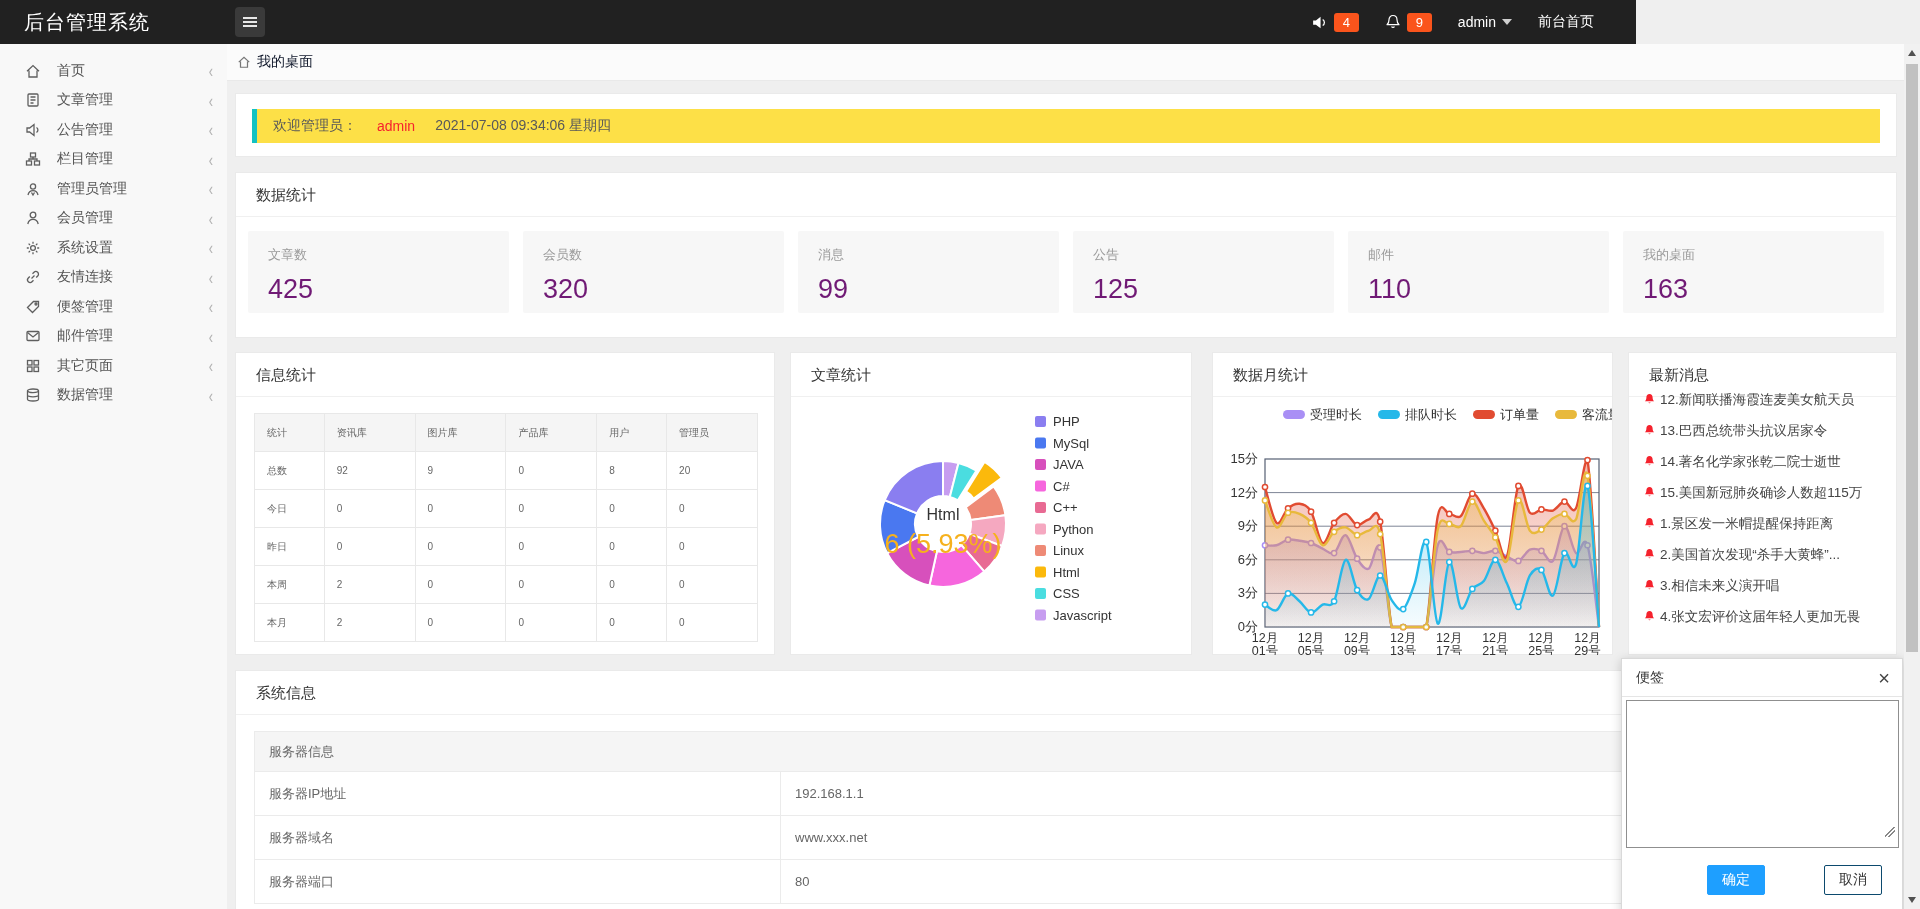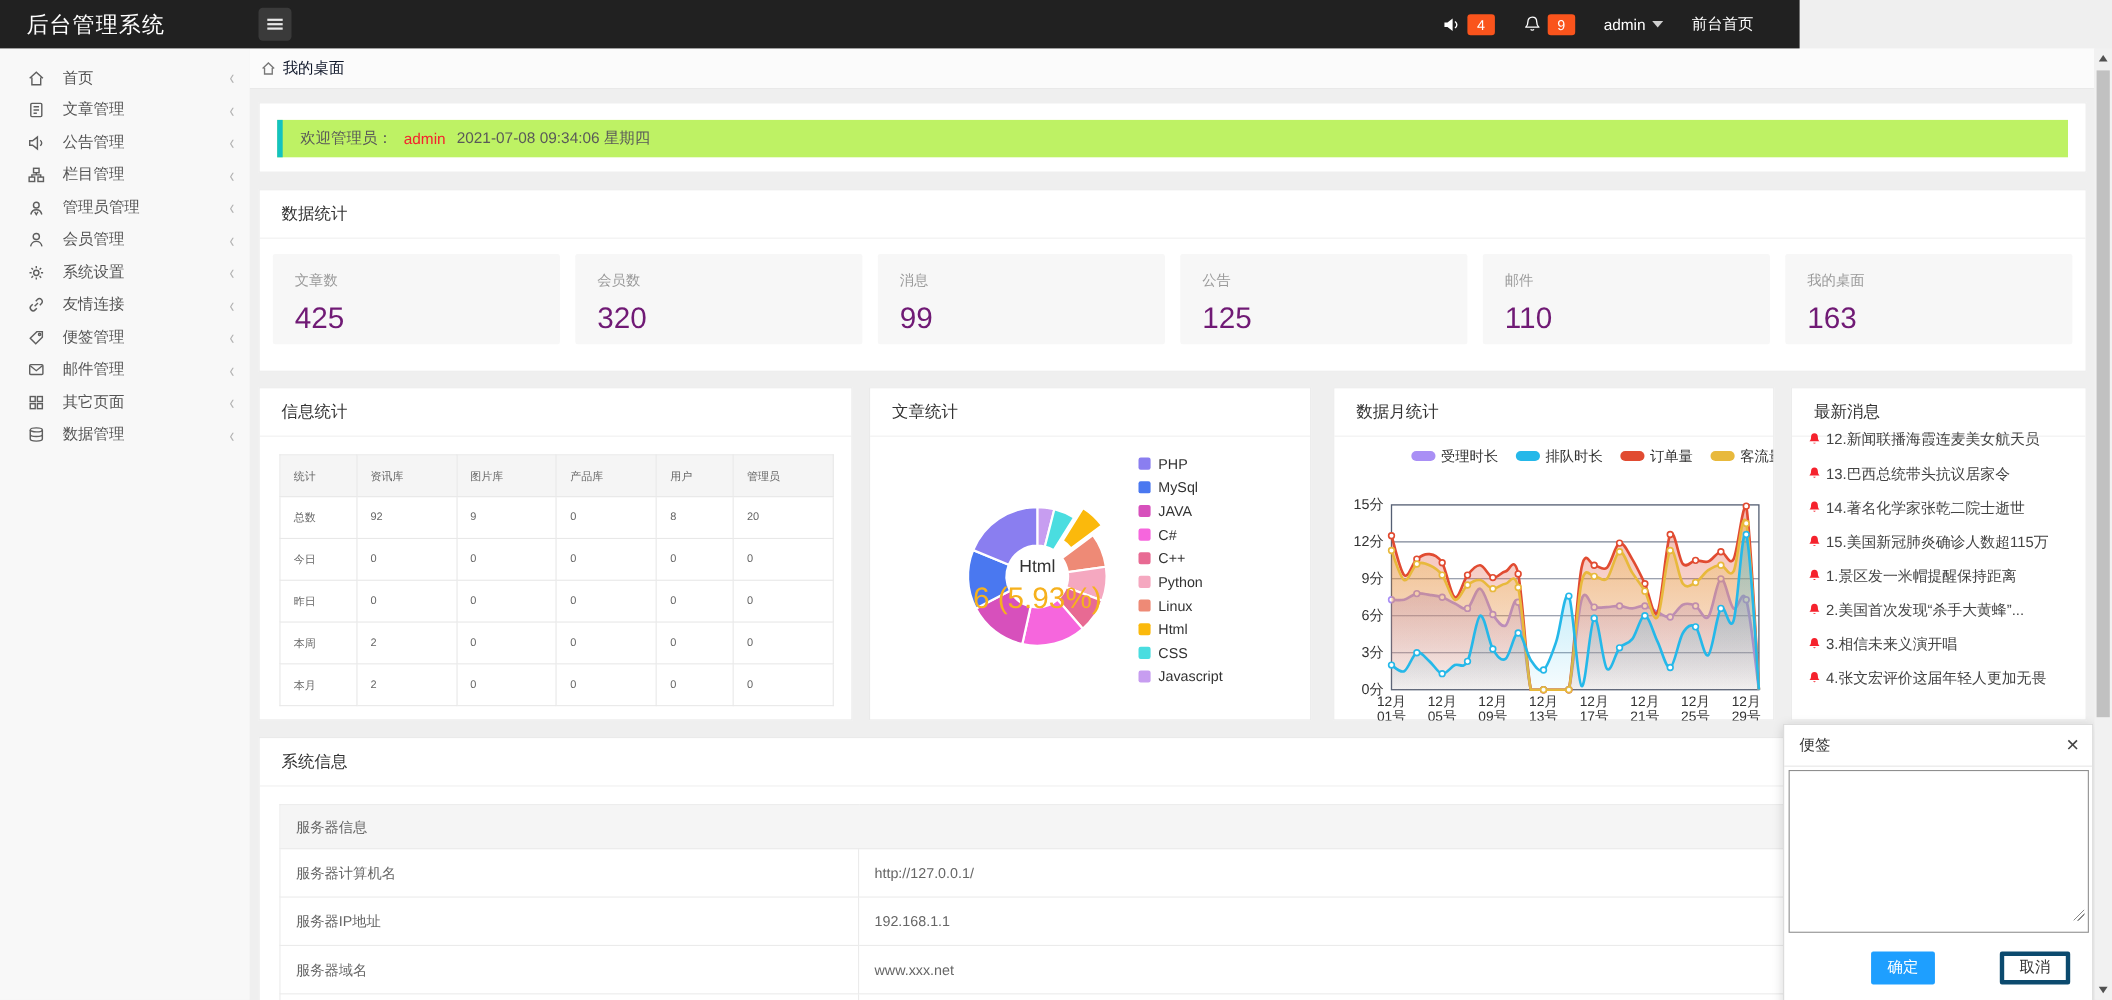--- a/index.html
+++ b/index.html
@@ -27,21 +27,21 @@
   .side-item .lbl { margin-left:16px; flex:1; }
   .side-item .chev { color:#b3b3b3; font-size:13px; transform:scaleY(1.4); }
 
   
   .breadcrumb { position:absolute; left:227px; top:44px; width:1677px; height:37px; background:#fbfbfb; border-bottom:1px solid #e9e9e9; display:flex; align-items:center; padding-left:10px; font-size:14px; color:#0f172a; z-index:5;}
   .breadcrumb svg { width:14px; height:14px; stroke:#777; fill:none; stroke-width:1.4; margin-right:6px; }
   .panel { position:absolute; background:#fff; border:1px solid #eaeaea; }
   .panel-title { height:44px; line-height:44px; padding:0 20px; font-size:15px; color:#333; border-bottom:1px solid #f0f0f0; }
 
   .welcome-panel { left:235px; top:93px; width:1662px; height:64px; }
-  .welcome-bar { margin:15px 16px; height:34px; background:#bef264; border-left:5px solid #13c2c2; display:flex; align-items:center; padding-left:16px; font-size:14px; color:#595959; gap:10px; }
+  .welcome-bar { margin:15px 16px; height:34px; background:#fde047; border-left:5px solid #13c2c2; display:flex; align-items:center; padding-left:16px; font-size:14px; color:#595959; gap:20px; }
   .welcome-user { color:#f5222d; }
 
   .stats-panel { left:235px; top:172px; width:1662px; height:166px; }
   .cards { display:flex; gap:14px; padding:14px 12px; }
   .card { flex:1; height:82px; background:#f7f7f7; border-radius:2px; padding:15px 20px; }
   .card .c-label { font-size:13px; color:#9a9a9a; }
   .card .c-value { font-size:27px; color:#701a75; margin-top:10px; }
 
   .info-panel  { left:235px;  top:352px; width:540px; height:303px; }
   .pie-panel   { left:790px;  top:352px; width:402px; height:303px; }
@@ -66,21 +66,21 @@
   .dialog { position:absolute; left:1621px; top:658px; width:282px; height:262px; background:#fff; border:1px solid #d9d9d9; box-shadow:0 2px 10px rgba(0,0,0,.18); z-index:40; }
   .dlg-title { height:38px; border-bottom:1px solid #e5e5e5; display:flex; align-items:center; padding:0 12px 0 14px; font-size:14px; color:#333; }
   .dlg-close { margin-left:auto; font-size:20px; color:#444; cursor:pointer; line-height:1; font-weight:300; }
   .dlg-body { padding:3px 4px 0; }
   .dlg-body textarea { width:273px; height:148px; border:1px solid #8f8f8f; resize:none; outline:none; font-family:inherit; font-size:13px; padding:6px; display:block; }
   .ta-grip { position:absolute; right:7px; top:168px; width:10px; height:10px; background:
       linear-gradient(135deg, transparent 45%, #888 45%, #888 52%, transparent 52%, transparent 65%, #888 65%, #888 72%, transparent 72%); }
   .dlg-footer { display:flex; justify-content:flex-end; gap:11px; padding:17px 20px 0; }
   .btn { height:30px; padding:0 14px; font-size:14px; border-radius:2px; cursor:pointer; display:flex; align-items:center;margin-left:48px; }
   .btn-ok { background:#1e9fff; color:#fff; border:1px solid #1e9fff; }
-  .btn-cancel { background:#fff; color:#333; border:4px solid #0c4a6e; }
+  .btn-cancel { background:#fff; color:#333; border:1px solid #0c4a6e; }
 
   
   .scrollbar { position:absolute; right:0; top:44px; width:16px; height:865px; background:#f1f1f1; z-index:50; }
   .sb-up, .sb-down { position:absolute; left:4px; width:0; height:0; border-left:4px solid transparent; border-right:4px solid transparent; cursor:pointer; }
   .sb-up { top:6px; border-bottom:6px solid #515151; }
   .sb-down { bottom:6px; border-top:6px solid #515151; }
   .sb-thumb { position:absolute; left:2px; top:20px; width:12px; height:588px; background:#c1c1c1; cursor:pointer; }
 
   svg text { font-family:"Liberation Sans","DejaVu Sans",sans-serif; }
 </style>
@@ -541,24 +541,20 @@
       </div>
   </div>
 
   <div class="panel system-panel">
     <div class="panel-title">系统信息</div>
     <table class="sys">
       <tbody id="sysBody">
         <tr class="grp">
             <td colspan="2">服务器信息</td>
           </tr>
-      <tr>
-            <td class="k">服务器计算机名</td>
-            <td>http://127.0.0.1/</td>
-          </tr>
           <tr>
             <td class="k">服务器IP地址</td>
             <td>192.168.1.1</td>
           </tr>
           <tr>
             <td class="k">服务器域名</td>
             <td>www.xxx.net</td>
           </tr>
           <tr>
             <td class="k">服务器端口</td>

